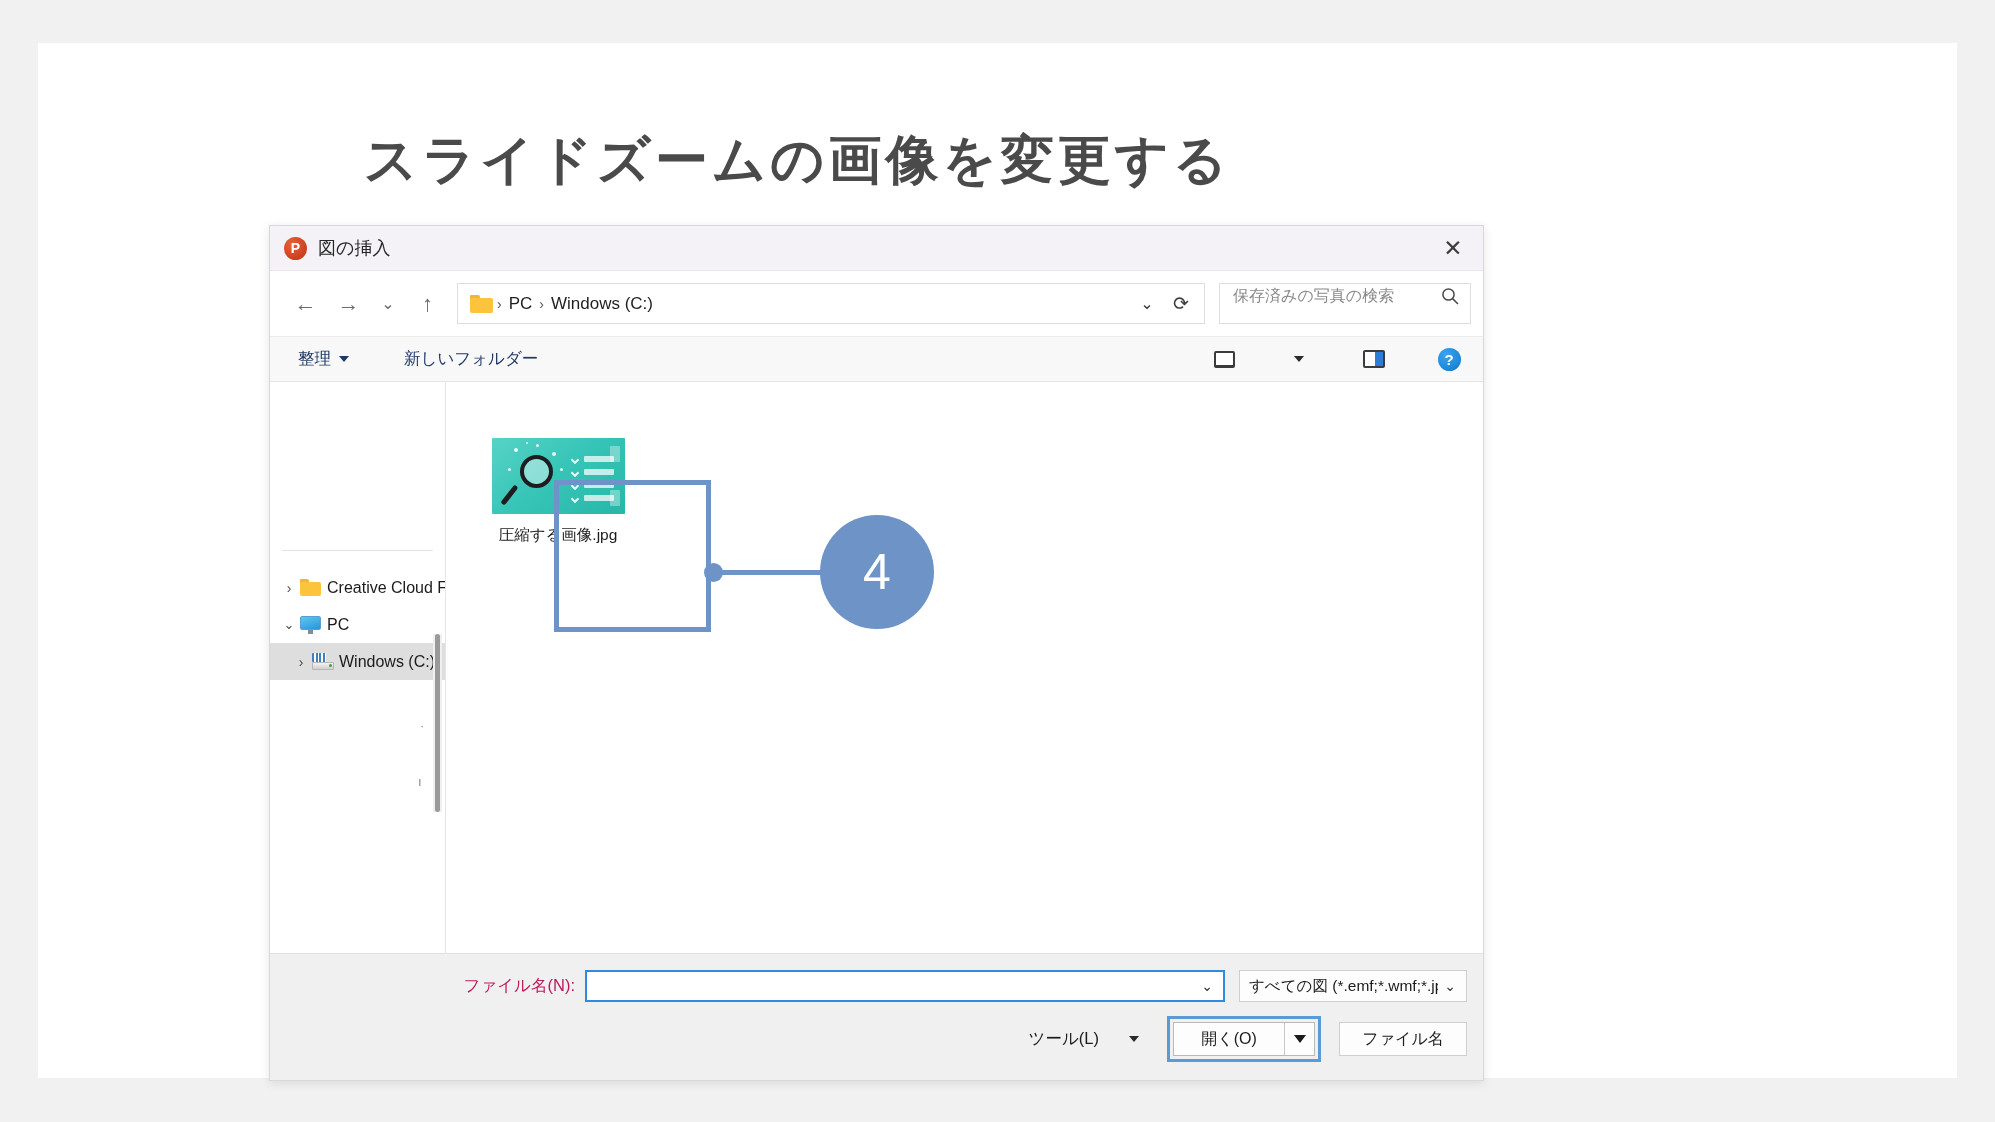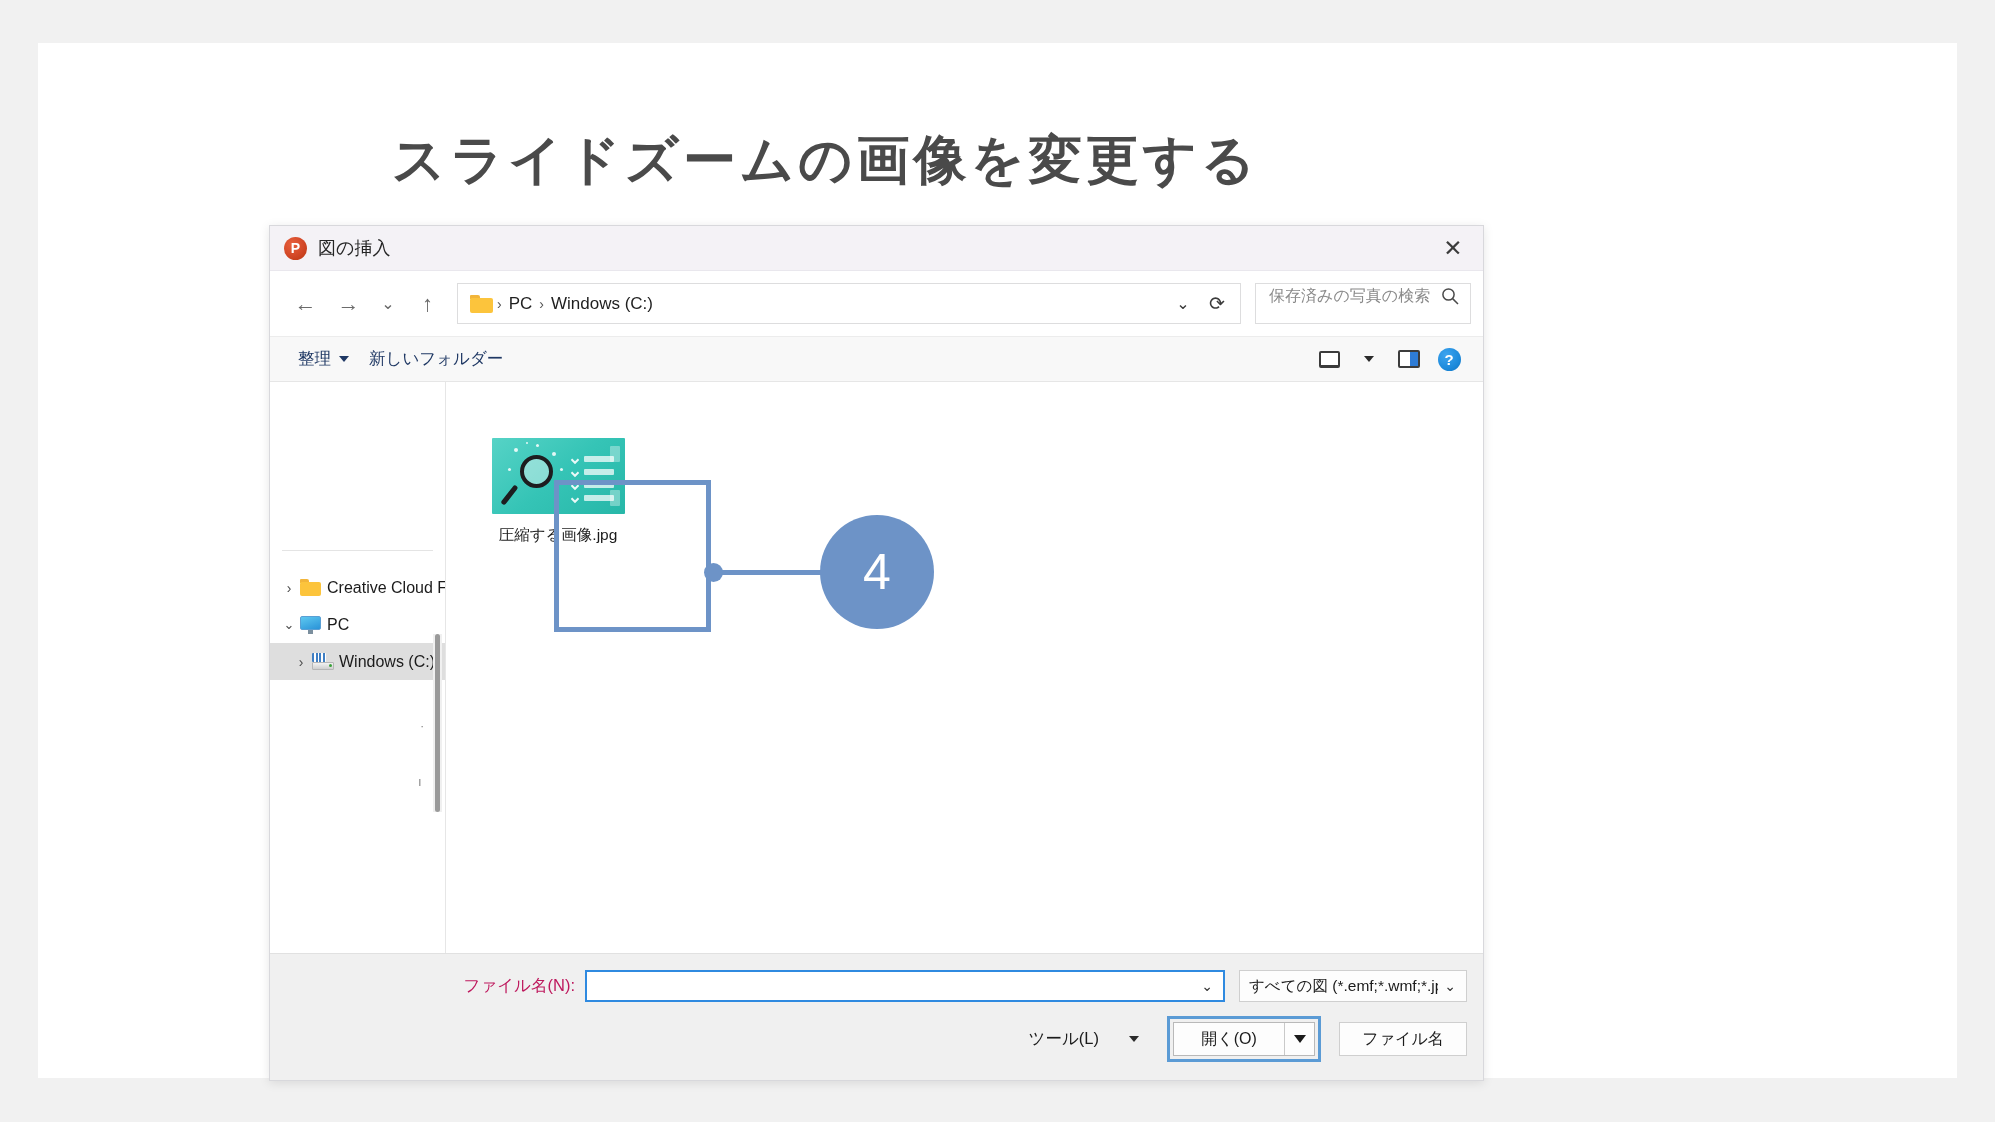--- a/index.html
+++ b/index.html
@@ -27,21 +27,20 @@
     position: absolute;
     left: 0;
     top: 82px;
     width: 1519px;
     text-align: center;
     font-size: 53px;
     font-weight: bold;
     color: #4a4a4a;
     letter-spacing: 4px;
     white-space: nowrap;
-    margin-left: 28px;
   }
 
   
   .dialog {
     position: absolute;
     left: 231px;
     top: 182px;
     width: 1215px;
     height: 856px;
     background: #ffffff;
@@ -149,21 +148,21 @@
   .crumb { padding: 0 7px; cursor: pointer; }
   .crumb-sep { color: #555; font-size: 14px; }
   .addr-chevron, .addr-refresh {
     width: 34px; height: 34px;
     display: flex; align-items: center; justify-content: center;
     color: #3c3c3c; font-size: 16px; cursor: pointer; flex: none;
   }
   .addr-refresh { font-size: 19px; }
 
   .search-box {
-    width: 216px;
+    width: 252px;
     height: 41px;
     margin-left: 14px;
     border: 1px solid #ddddde;
     background: #fff;
     display: flex;
     align-items: center;
     padding: 0 10px 16px 13px;
     flex: none;
   }
   .search-box input {
@@ -186,20 +185,21 @@
   
   .cmdbar {
     height: 46px;
     background: #f8f8f8;
     border-top: 1px solid #ececec;
     border-bottom: 1px solid #e6e6e6;
     display: flex;
     align-items: center;
     padding: 0 14px 0 18px;
     flex: none;
+    gap: 35px;
   }
   .cmd-item {
     font-size: 16.5px;
     color: #1f3864;
     padding: 5px 10px;
     cursor: pointer;
     display: flex;
     align-items: center;
     gap: 8px;
     white-space: nowrap;

